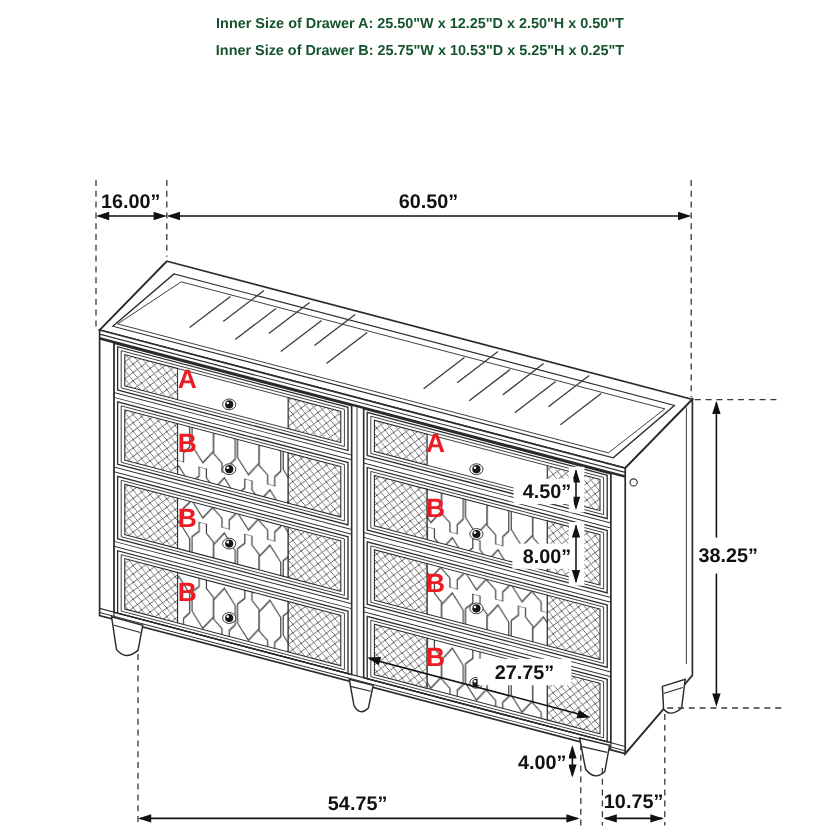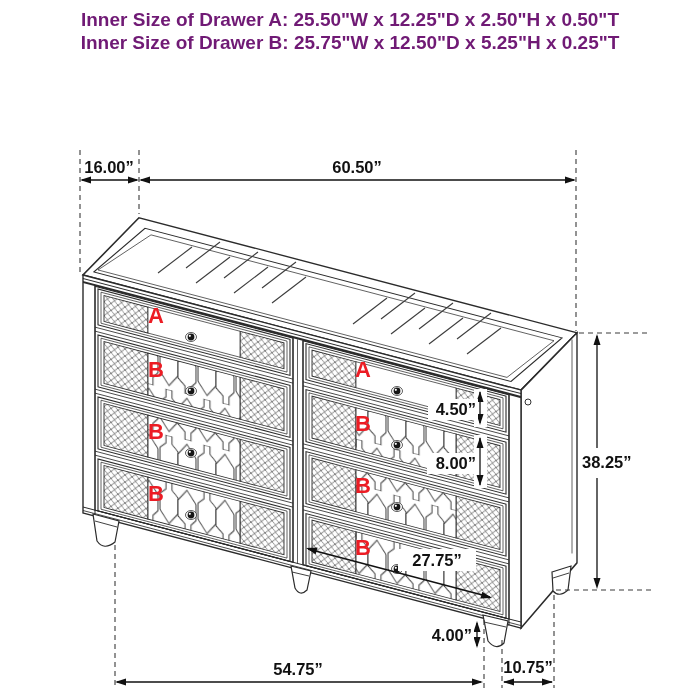--- a/index.html
+++ b/index.html
@@ -1,36 +1,36 @@
 <!DOCTYPE html>
 <html><head>
 <meta charset="utf-8">
 <style>
   html,body{margin:0;padding:0;background:#fff;}
   .page{position:relative;width:700px;height:700px;background:#fff;overflow:hidden;
         font-family:"Liberation Sans", sans-serif;}
   .header{position:absolute;top:8px;left:0;width:700px;text-align:center;
-          font-weight:bold;font-size:19px;line-height:23px;color:#701a75;}
+          font-weight:bold;font-size:12px;line-height:23px;color:#14532d;}
   svg{position:absolute;left:0;top:0;}
   .dim{font-family:"Liberation Sans",sans-serif;font-weight:bold;font-size:16.5px;fill:#111;}
   .redlab{font-family:"Liberation Sans",sans-serif;font-weight:bold;font-size:22px;}
   .dimline{stroke:#111;stroke-width:1.3;fill:none;}
   .dash{stroke:#3a3a3a;stroke-width:1.1;stroke-dasharray:5 4;fill:none;}
   .mark{stroke:#3c3c3c;stroke-width:1.1;}
   .ah{fill:#111;stroke:none;}
   .leg{fill:#fff;stroke:#2b2b2b;stroke-width:1.2;}
 </style>
 </head>
 <body>
 
 <div class="page">
 
   <div class="header">
     <div>Inner Size of Drawer A: 25.50"W x 12.25"D x 2.50"H x 0.50"T</div>
-    <div>Inner Size of Drawer B: 25.75"W x 12.50"D x 5.25"H x 0.25"T</div>
+    <div>Inner Size of Drawer B: 25.75"W x 10.53"D x 5.25"H x 0.25"T</div>
   </div>
 
   <svg width="700" height="700" viewBox="0 0 700 700">
     <defs>
       <pattern id="xhatch" width="7" height="7" patternUnits="userSpaceOnUse">
         <path d="M0,0 L7,7 M7,0 L0,7" stroke="#4d4d4d" stroke-width="0.7" fill="none"></path>
       </pattern>
       <pattern id="facet" width="38" height="46" patternUnits="userSpaceOnUse">
         <rect width="38" height="46" fill="#fff"></rect>
         <polygon points="7,0 13,0 13,8 19,14 19,30 10,42 1,30 1,14 7,8" fill="#fff" stroke="#3f3f3f" stroke-width="1"></polygon>

